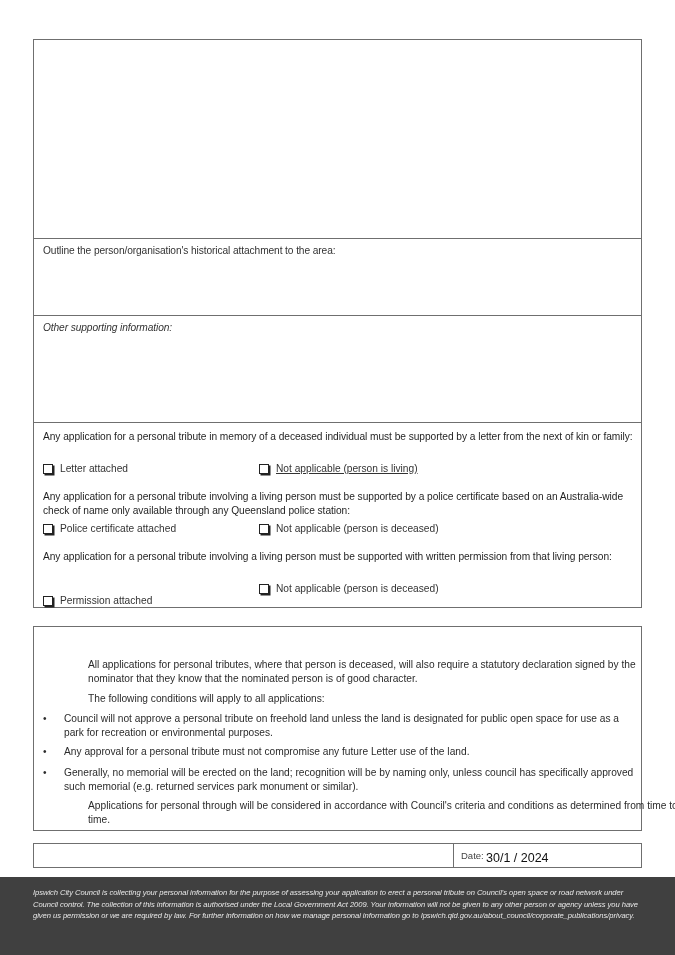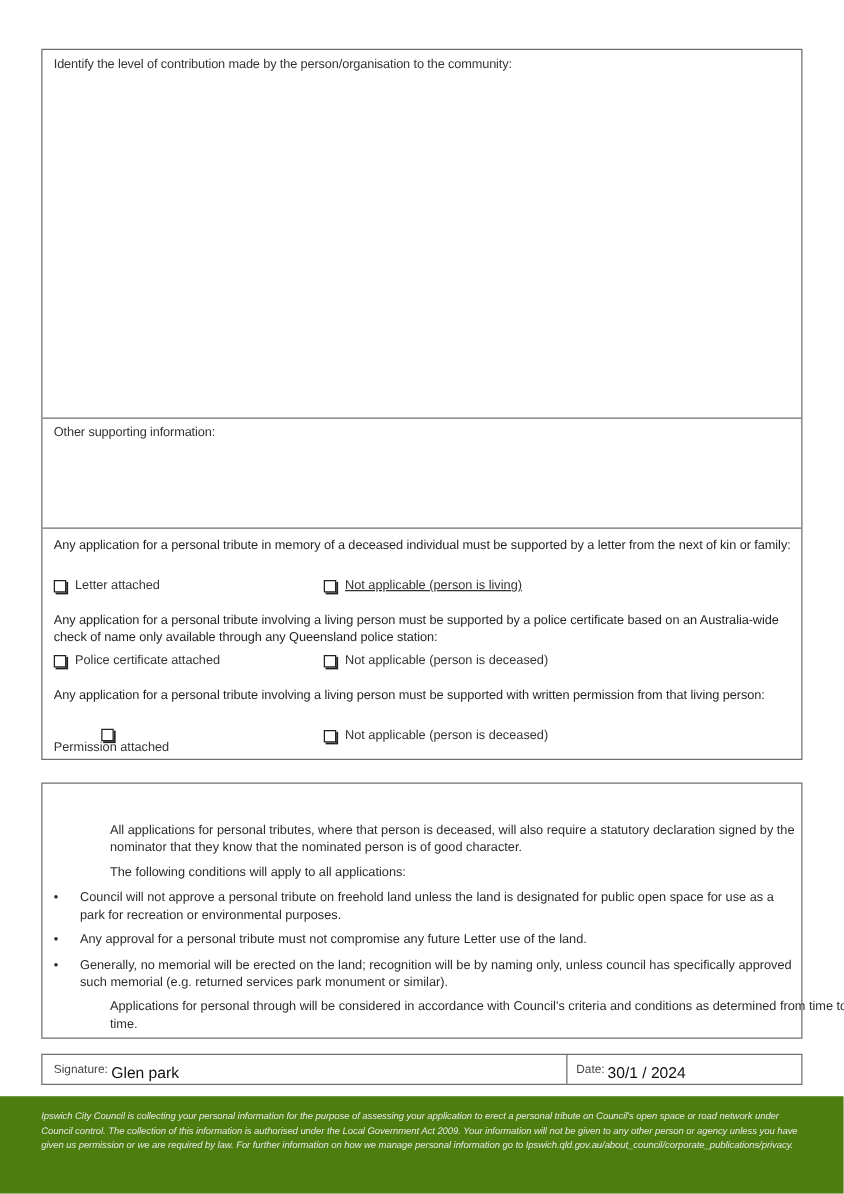--- a/index.html
+++ b/index.html
@@ -29,35 +29,35 @@
   .summary-title { position: absolute; left: 9px; top: 5px; font-size: 12.5px; color: #1f1f1f; }
   .para { position: absolute; left: 9px; width: 592px; font-size: 10.2px; line-height: 13.5px; color: #2b2b2b; margin-left: 45px; }
   .bullet { position: absolute; left: 9px; width: 592px; font-size: 10.2px; line-height: 13.5px; color: #2b2b2b; }
   .bullet .dot { position: absolute; left: 0; top: 0; }
   .bullet .btxt { position: absolute; left: 21px; width: 570px; }
   #sig-box { top: 843px; height: 25px; }
   .sig-divider { position: absolute; left: 419px; top: 0; bottom: 0; border-left: 1px solid #6f6f6f; }
   .sig-label { position: absolute; top: 6px; font-size: 9.5px; color: #444; }
   .sig-value { position: absolute; top: 7px; font-size: 12.5px; color: #111; font-family: "Liberation Sans", sans-serif; }
   #footer {
-    position: absolute; left: 0; top: 877px; width: 675px; height: 78px; background: #4d7c0f;
+    position: absolute; left: 0; top: 877px; width: 675px; height: 78px; background: #404040;
   }
   .footer-text {
     position: absolute; left: 33px; top: 10px; width: 612px; font-size: 7.6px; line-height: 11.7px;
     color: #e8e8e8; font-style: italic; letter-spacing: -0.05px;
   }
 </style>
 </head>
 <body>
 
 <div class="box" id="form-box">
-  <div class="row first" style="top:0; height:100px;">
-    <span class="row-label">Identify the level of contribution made by the person/organisation to the community:</span>
+  <div class="row" style="top:198px; height:92px;">
+    <span class="row-label">Outline the person/organisation's historical attachment to the area:</span>
   </div>
-  <div class="row" style="top:294px; height:92px;">
+  <div class="row" style="top:275px; height:92px;font-style:italic;">
     <span class="row-label">Other supporting information:</span>
   </div>
   <div class="row" style="top:382px; height:134px;">
 
     <div class="req" style="top:7px;">Any application for a personal tribute in memory of a deceased individual must be supported by a letter from the next of kin or family:</div>
     <div class="opt" style="left:9px; top:40px;">
       <span class="chk"></span>
       <span>Letter attached</span>
     </div>
     <div class="opt" style="left:225px; top:40px;text-decoration:underline;">
@@ -69,21 +69,21 @@
     <div class="opt" style="left:9px; top:100px;">
       <span class="chk"></span>
       <span>Police certificate attached</span>
     </div>
     <div class="opt" style="left:225px; top:100px;">
       <span class="chk"></span>
       <span>Not applicable (person is deceased)</span>
     </div>
 
     <div class="req" style="top:127px;">Any application for a personal tribute involving a living person must be supported with written permission from that living person:</div>
-    <div class="opt" style="left:9px; top:160px;flex-direction:column;">
+    <div class="opt" style="left:9px; top:172px;">
       <span class="chk"></span>
       <span>Permission attached</span>
     </div>
     <div class="opt" style="left:225px; top:160px;">
       <span class="chk"></span>
       <span>Not applicable (person is deceased)</span>
     </div>
   </div>
 </div>
 
@@ -99,24 +99,20 @@
     <span class="btxt">Any approval for a personal tribute must not compromise any future Letter use of the land.</span>
   </div>
   <div class="bullet" style="top:139px;">
     <span class="dot">•</span>
     <span class="btxt">Generally, no memorial will be erected on the land; recognition will be by naming only, unless council has specifically approved such memorial (e.g. returned services park monument or similar).</span>
   </div>
   <div class="para" style="top:172px;">Applications for personal through will be considered in accordance with Council's criteria and conditions as determined from time to time.</div>
 </div>
 
 <div class="box" id="sig-box">
-  <div style="position:absolute; left:0; top:0; width:419px; height:100%;">
-    <span class="sig-label" style="left:9px;">Signature:</span>
-    <span class="sig-value" style="left:55px;">Glen park</span>
-  </div>
   <div class="sig-divider"></div>
   <div style="position:absolute; left:420px; top:0; right:0; height:100%;">
     <span class="sig-label" style="left:7px;">Date:</span>
     <span class="sig-value" style="left:32px;">30/1 / 2024</span>
   </div>
 </div>
 
 <div id="footer">
   <div class="footer-text">Ipswich City Council is collecting your personal information for the purpose of assessing your application to erect a personal tribute on Council's open space or road network under Council control. The collection of this information is authorised under the Local Government Act 2009. Your information will not be given to any other person or agency unless you have given us permission or we are required by law. For further information on how we manage personal information go to Ipswich.qld.gov.au/about_council/corporate_publications/privacy.</div>
 </div>

